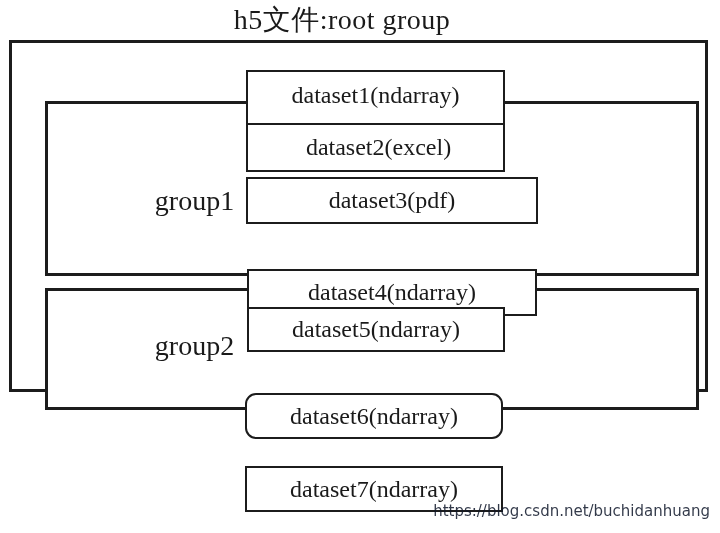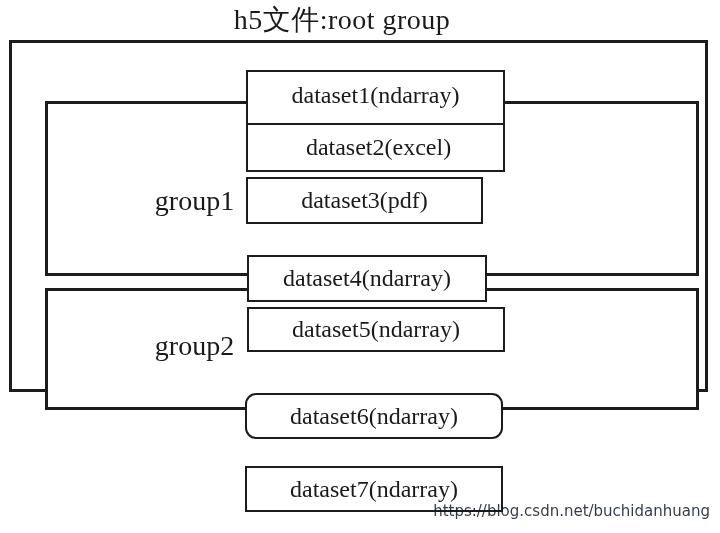--- a/index.html
+++ b/index.html
@@ -58,22 +58,22 @@
   .dataset-box {
     position: absolute;
     border: 2px solid #1c1c1c;
     box-sizing: border-box;
     background: #ffffff;
     text-align: center;
     font-size: 24px;
   }
   .ds1 { left: 246px; top: 70px;  width: 259px; height: 56px; line-height: 46px; }
   .ds2 { left: 246px; top: 123px; width: 259px; height: 49px; line-height: 45px; padding-left: 6px; }
-  .ds3 { left: 246px; top: 177px; width: 237px; height: 47px; line-height: 43px; }
-  .ds4 { left: 247px; top: 255px; width: 240px; height: 47px; line-height: 43px; }
+  .ds3 { left: 246px; top: 177px; width: 292px; height: 47px; line-height: 43px; }
+  .ds4 { left: 247px; top: 269px; width: 290px; height: 47px; line-height: 43px; }
   .ds5 { left: 247px; top: 307px; width: 258px; height: 45px; line-height: 41px; }
   .ds6 { left: 245px; top: 393px; width: 258px; height: 46px; line-height: 42px; border-radius: 11px; }
   .ds7 { left: 245px; top: 466px; width: 258px; height: 46px; line-height: 42px; }
   .watermark {
     position: absolute;
     top: 502px;
     right: 10px;
     font-family: "DejaVu Sans", "Liberation Sans", sans-serif;
     font-size: 15px;
     color: #0f172a;

